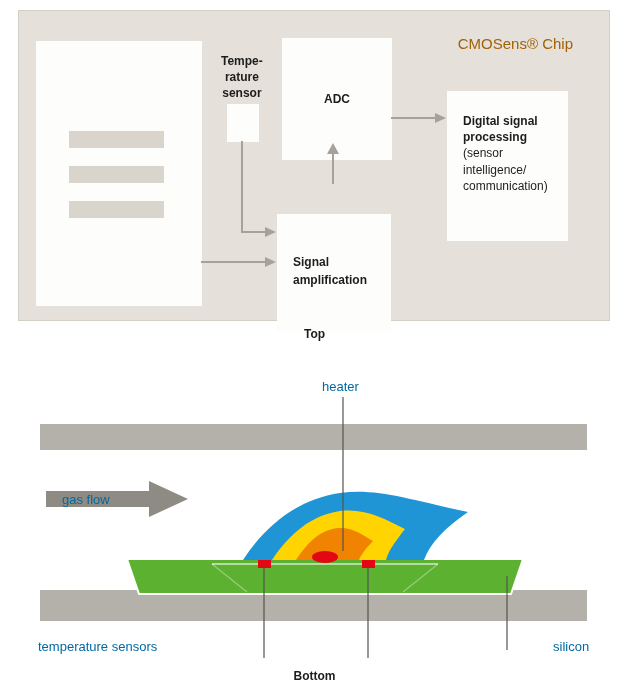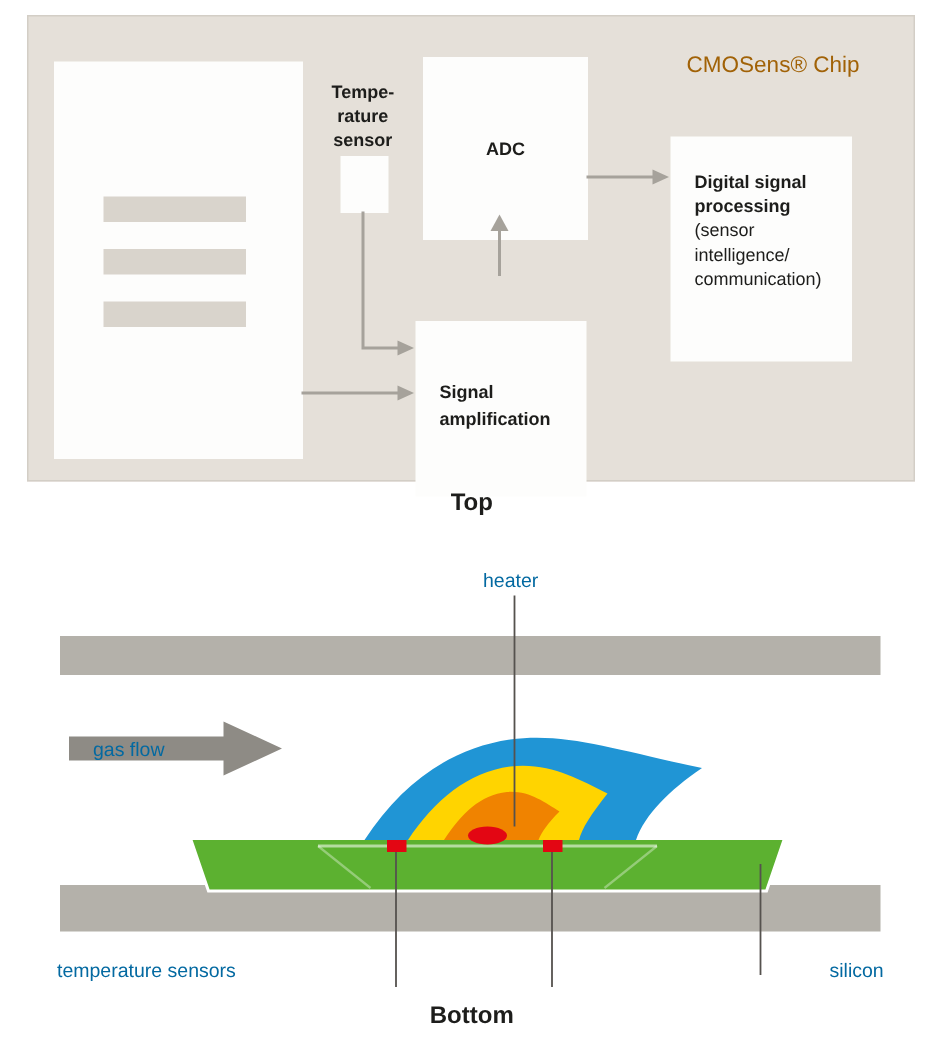--- a/index.html
+++ b/index.html
@@ -42,21 +42,21 @@
   .chip-label {
     position: absolute;
     right: 36px; top: 24px;
     font-size: 15px;
     color: #a16207;
   }
   .caption {
     position: absolute;
     left: 0; width: 629px;
     text-align: center;
-    font-size: 16px;
+    font-size: 12px;
     font-weight: bold;
   }
   .top-caption { top: 327px; }
   .bottom-caption { top: 669px; }
   .overlay {
     position: absolute;
     left: 0; top: 0; width: 629px; height: 699px;
     pointer-events: none;
   }
   .lbl { position: absolute; font-size: 13px; color: #0369a1; }

